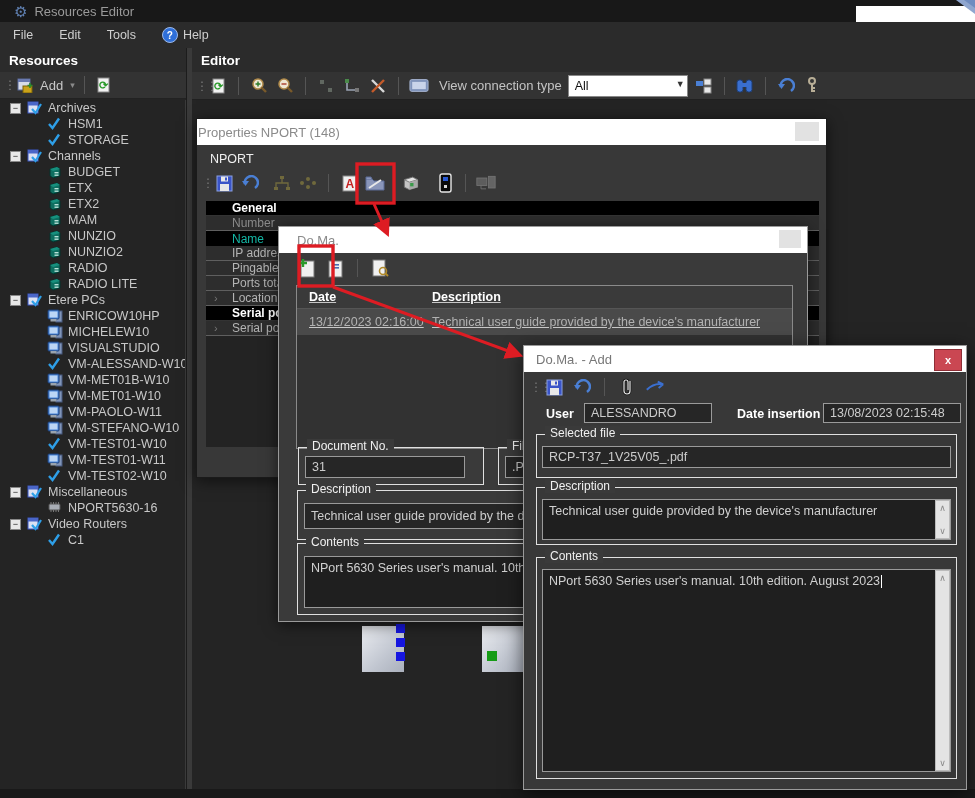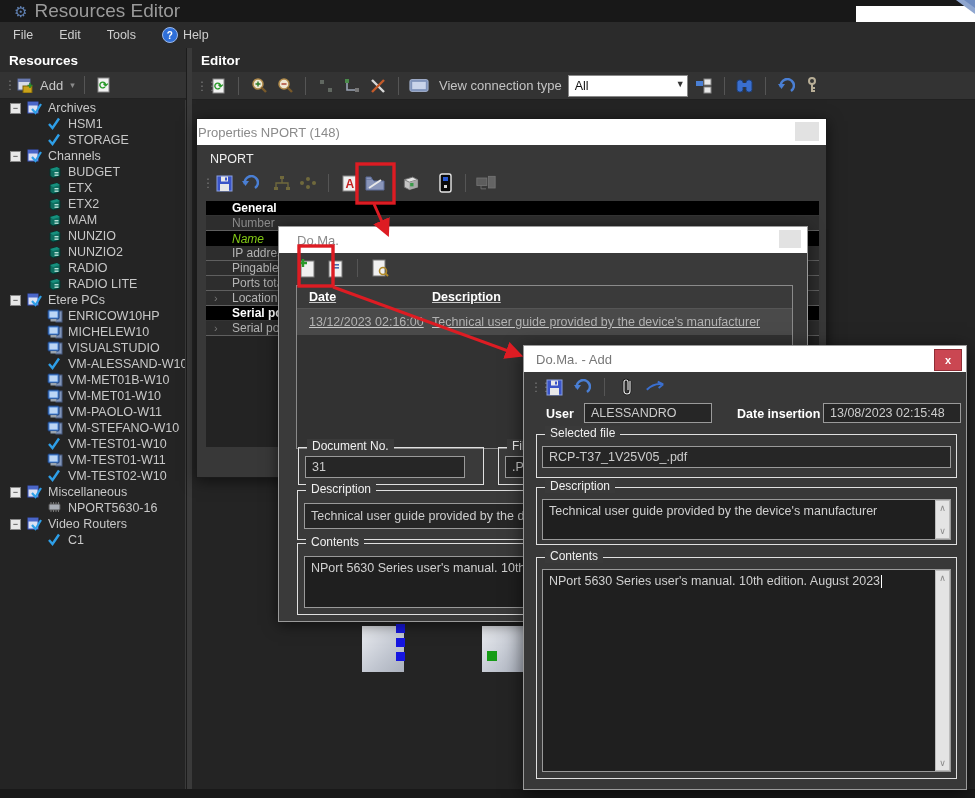--- a/index.html
+++ b/index.html
@@ -3,21 +3,21 @@
 <meta charset="utf-8">
 <style>
   html,body{margin:0;padding:0;background:#151515;}
   #app{position:relative;width:975px;height:798px;background:#242424;overflow:hidden;
        font-family:"Liberation Sans",sans-serif;font-size:12px;color:#c8c8c8;}
   .abs{position:absolute;}
 
   
   .titlebar{left:0;top:0;width:975px;height:22px;background:#181818;display:flex;align-items:center;}
   .titlebar .gear{color:#5f7fb0;font-size:15px;margin:0 7px 0 14px;line-height:1;}
-  .titlebar .wtitle{color:#9a9a9a;font-size:19px;}
+  .titlebar .wtitle{color:#9a9a9a;font-size:13px;}
   .tr-white{left:856px;top:6px;width:119px;height:16px;background:#ffffff;}
   .menubar{left:0;top:22px;width:975px;height:26px;background:#2b2b2b;display:flex;align-items:center;border-bottom:1px solid #3a3a3a;}
   .menu-item{color:#cfcfcf;font-size:12.5px;padding:0 13px;display:flex;align-items:center;gap:5px;}
   .help-badge{width:14px;height:14px;border-radius:50%;background:#2f6fd8;color:#fff;font-size:10px;font-weight:bold;
               display:flex;align-items:center;justify-content:center;border:1px solid #9db9e8;}
 
   
   .panel-header{height:24px;background:#2b2b2b;color:#fff;font-weight:bold;font-size:13.5px;display:flex;align-items:center;padding-left:9px;}
   .left-panel{left:0;top:48px;width:186px;height:750px;background:#242424;}
   .splitter{left:186px;top:48px;width:6px;height:750px;background:#3a3a3a;border-left:1px solid #1c1c1c;border-right:1px solid #4a4a4a;}
@@ -61,21 +61,21 @@
   .pw-name{position:absolute;left:13px;top:33px;color:#efefef;font-size:12.5px;}
   .pw-toolbar{position:absolute;left:0px;top:48px;width:629px;height:32px;background:#383838;display:flex;align-items:center;gap:6px;padding-left:5px;box-sizing:border-box;}
   .pw-grid{position:absolute;left:9px;top:82px;width:613px;height:246px;background:#232323;}
   .g-row{height:15px;display:flex;align-items:center;position:relative;box-sizing:border-box;}
   .g-row.normal,.g-row.disabled,.g-row.expandable{background:#2d2d2d;border-bottom:1px solid #5f5f5f;}
   .g-row.header{background:#000;border-bottom:1px solid #333;}
   .g-row.selected{background:#000;}
   .g-label{padding-left:26px;width:86px;flex:0 0 auto;overflow:hidden;white-space:nowrap;color:#b4b4b4;font-size:12px;}
   .g-row.header .g-label{color:#fff;font-weight:bold;width:auto;}
   .g-row.disabled .g-label{color:#8a8a8a;}
-  .g-row.selected .g-label{color:#84cc16;font-style:italic;}
+  .g-row.selected .g-label{color:#14b8a6;}
   .g-arrow{position:absolute;left:8px;color:#777;font-size:11px;}
   .g-value{position:absolute;left:400px;color:#9a9a9a;font-size:12px;white-space:nowrap;}
 
   
   .doma-popup{left:278px;top:226px;width:530px;height:396px;background:#3a3a3a;border:1px solid #9a9a9a;box-sizing:border-box;z-index:3;box-shadow:0 3px 14px rgba(0,0,0,.55);}
   .doma-popup .win-title{padding-left:18px;}
   .doma-popup .win-close{right:6px;width:22px;height:18px;}
   .dm-toolbar{position:absolute;left:0;top:26px;width:528px;height:30px;display:flex;align-items:center;gap:8px;padding-left:18px;box-sizing:border-box;}
   .dm-list{position:absolute;left:17px;top:58px;width:497px;height:164px;background:#323232;border:1px solid #8a8a8a;box-sizing:border-box;text-decoration:underline;}
   .dm-head{height:22px;display:flex;align-items:center;background:#3a3a3a;border-bottom:1px solid #555;}

